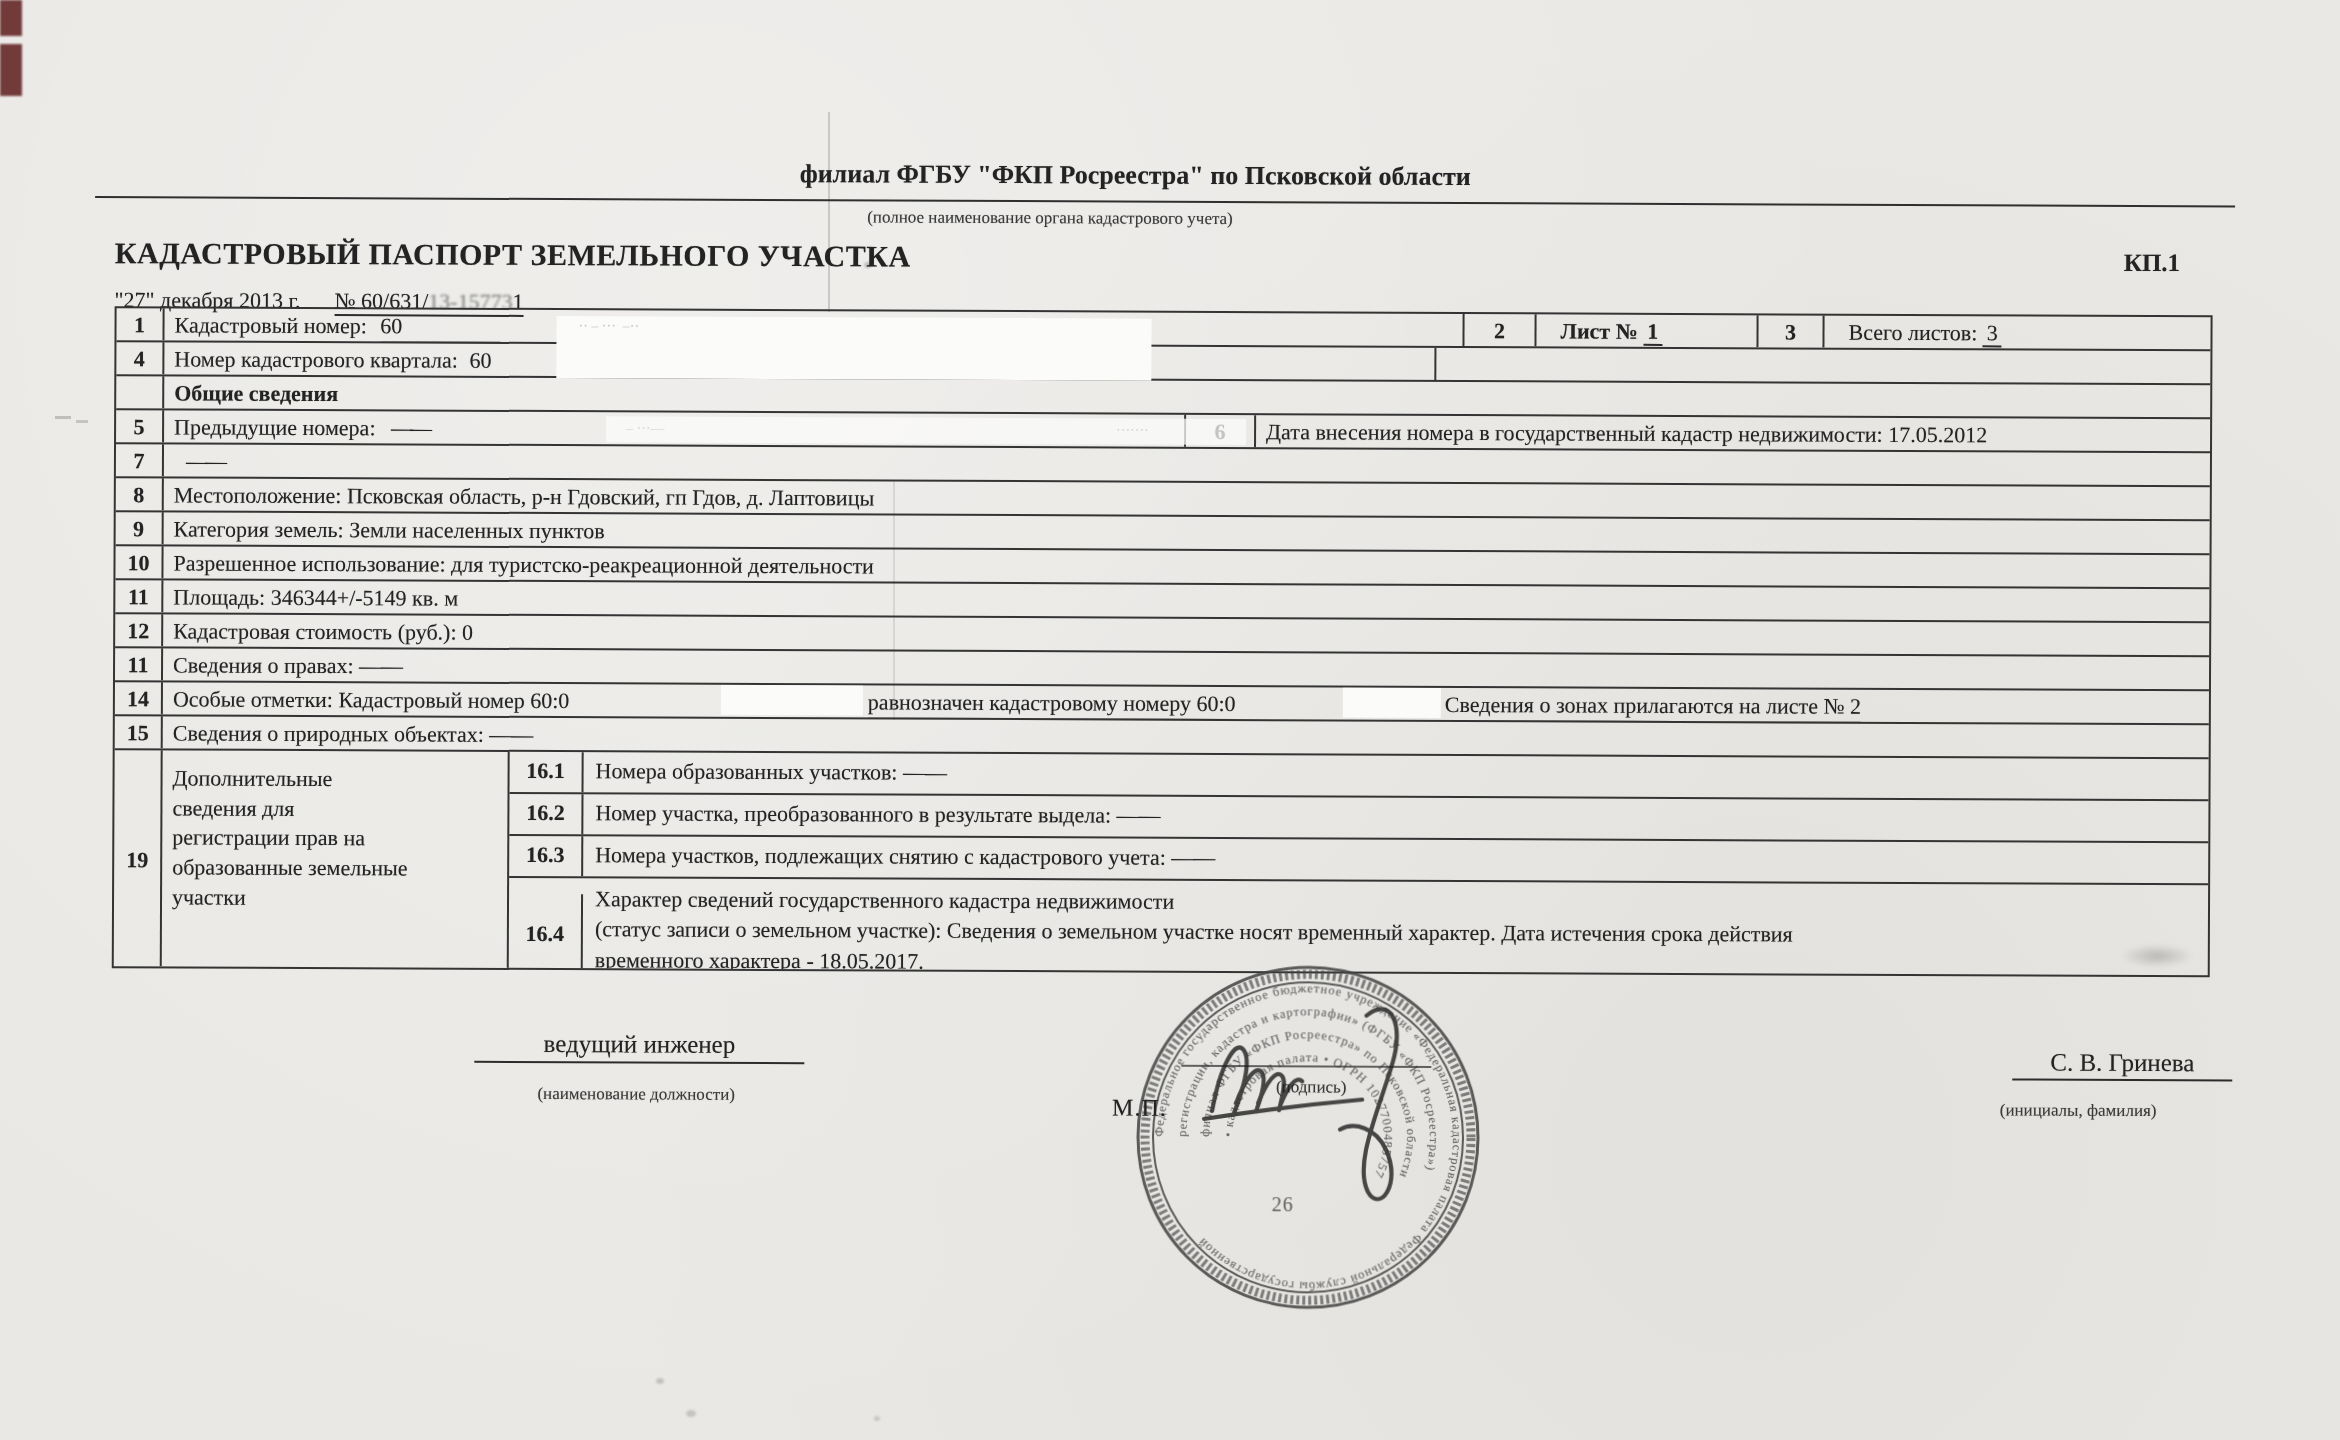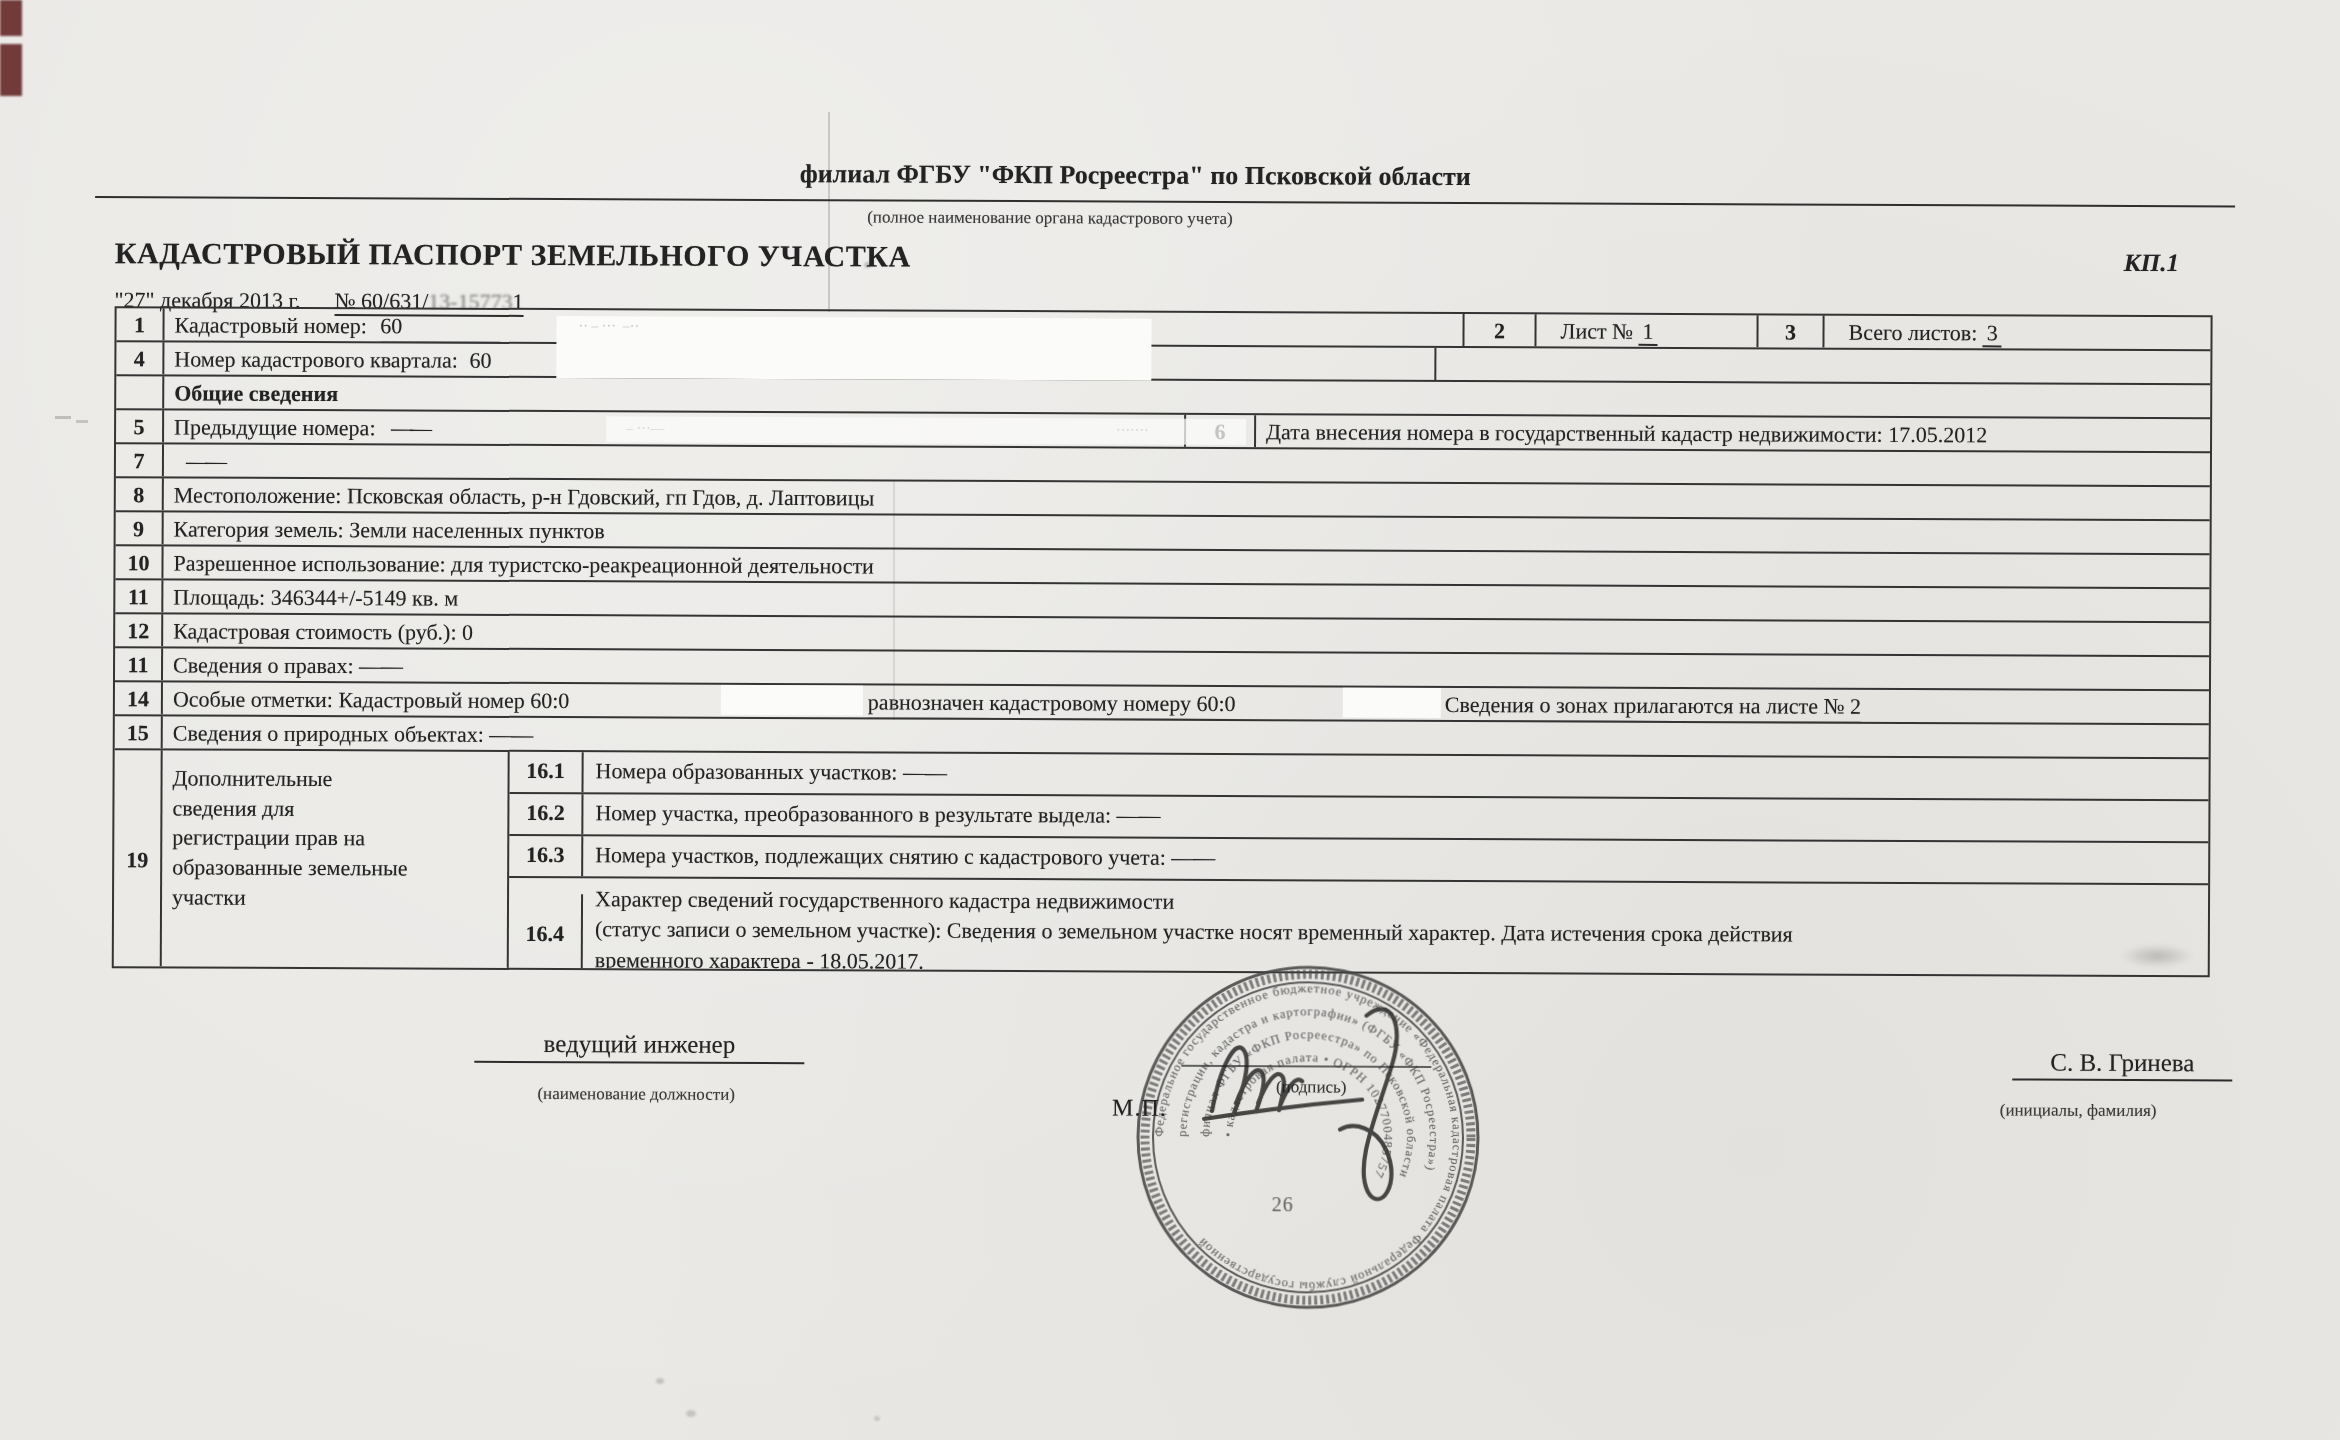--- a/index.html
+++ b/index.html
@@ -26,21 +26,21 @@
   .center{text-align:center;}
   .ul{border-bottom:2px solid #2c2c2c;padding-bottom:1px;}
   .dash{letter-spacing:-3px;}
   .faded{color:rgba(60,60,60,.38);filter:blur(1.2px);}
 
   
   .org-line{left:680px;top:156px;width:910px;font-size:26px;}
   .head-rule{left:95px;top:196px;width:2140px;height:2px;background:#2f2f2f;}
   .org-caption{left:700px;top:204px;width:700px;font-size:17px;color:#3a3a3a;}
   .doc-title{left:115px;top:236px;font-size:30px;letter-spacing:.5px;}
-  .form-code{left:2124px;top:240px;font-size:25px;font-style:italic;}
+  .form-code{left:2124px;top:240px;font-size:25px;}
   .date-line{left:115px;top:287px;font-size:22px;}
   .doc-number{margin-left:34px;}
 
   
   .ctable{left:115px;top:306px;width:2098px;border:2px solid #343434;box-sizing:border-box;}
   .trow{display:flex;border-bottom:2px solid #343434;box-sizing:border-box;position:relative;}
   .trow:last-child{border-bottom:none;}
   .cell{border-right:2px solid #343434;box-sizing:border-box;padding:3px 8px 0 10px;
         font-size:22px;line-height:1.25;overflow:hidden;white-space:nowrap;}
   .cell:last-child{border-right:none;}
@@ -112,21 +112,21 @@
       <div class="redact" style="left:440px;top:6px;width:595px;height:62px;"></div>
       <div class="abs faint" style="left:462px;top:8px;opacity:.45;z-index:4;">·· – ···&nbsp;&nbsp;–··</div>
 
       <div class="trow h34">
         <div class="cell numc">1</div>
         <div class="cell" style="width:1300px;flex:none;">
           <span>Кадастровый номер:</span>
           <span class="ul" style="display:inline-block;width:120px;margin-left:8px;">60</span>
         </div>
         <div class="cell numc" style="width:72px;">2</div>
-        <div class="cell" style="width:222px;flex:none;padding-left:24px;">
+        <div class="cell" style="width:222px;flex:none;padding-left:24px;font-weight:bold;">
           <span>Лист №</span>
           <span class="ul" style="padding:0 4px;">1</span>
         </div>
         <div class="cell numc" style="width:66px;">3</div>
         <div class="cell grow" style="padding-left:24px;">
           <span>Всего листов:</span>
           <span class="ul" style="padding:0 4px;">3</span>
         </div>
       </div>
 

